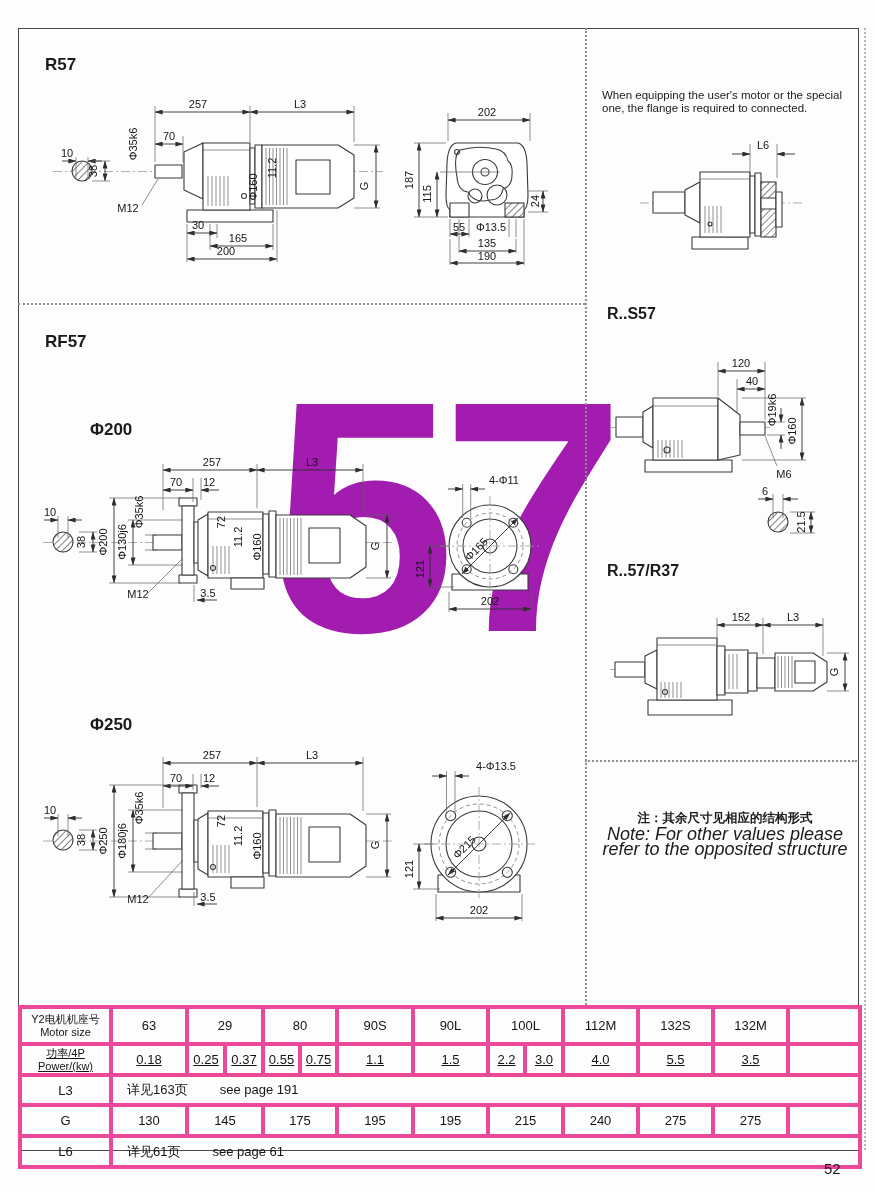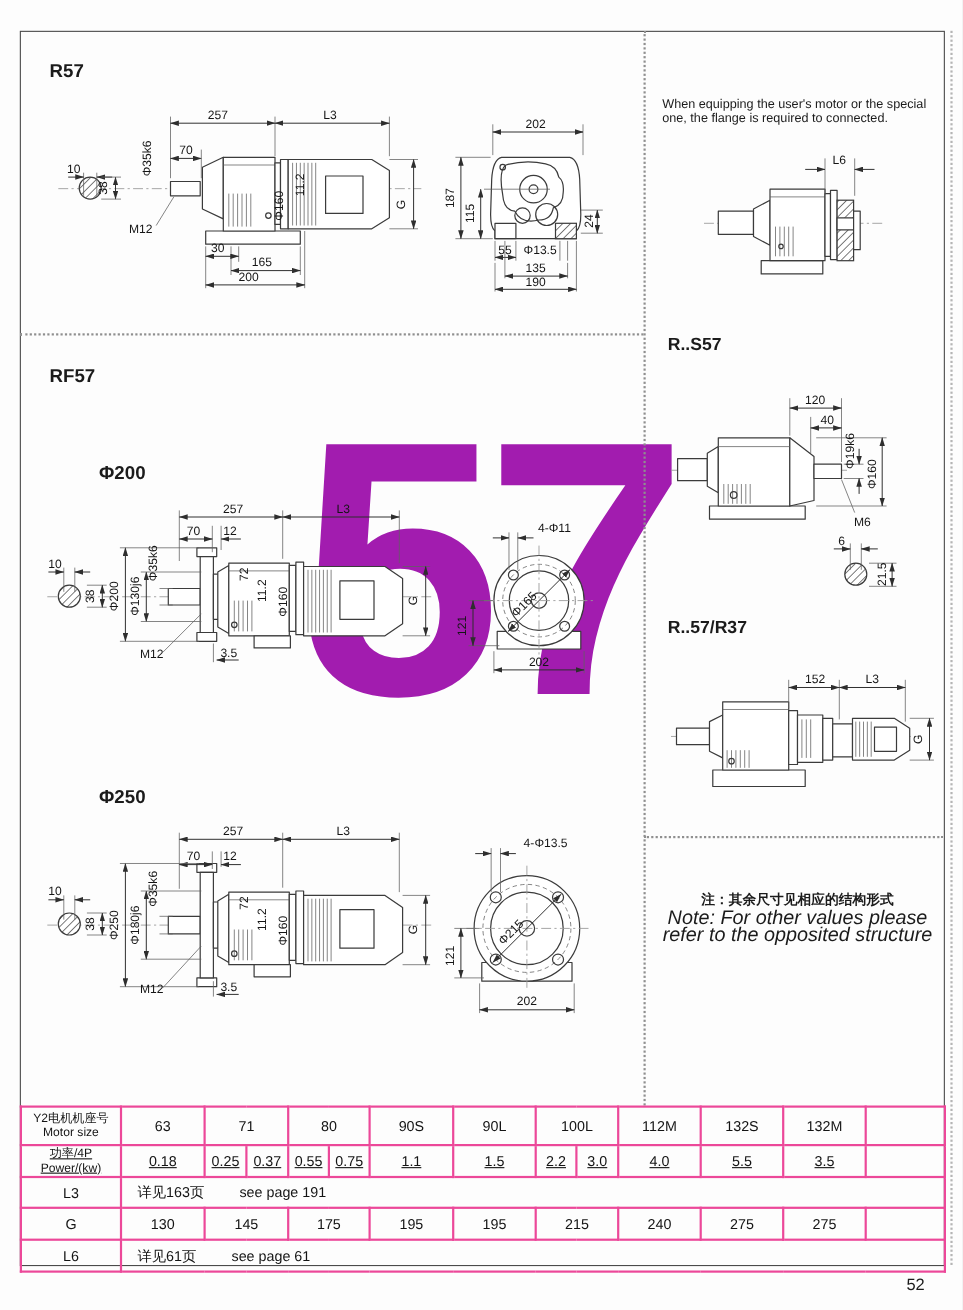--- a/index.html
+++ b/index.html
@@ -24,21 +24,21 @@
   svg text{font:11px "Liberation Sans",sans-serif;fill:#151515;text-anchor:middle;}
   .ln{stroke:#3b3b3b;stroke-width:1.1;fill:none;stroke-linejoin:round;}
   .lnf{stroke:#3b3b3b;stroke-width:1.1;fill:#fff;stroke-linejoin:round;}
   .hat{stroke:#3b3b3b;stroke-width:1.1;fill:url(#hat);}
   .tn{stroke:#606060;stroke-width:0.7;fill:none;}
   .dm{stroke:#2e2e2e;stroke-width:0.9;fill:none;}
   .cl{stroke:#9a9a9a;stroke-width:0.8;fill:none;stroke-dasharray:9 3 2 3;}
   
   .spec{position:absolute;left:18px;top:1005px;width:840px;border-collapse:collapse;z-index:3;
         table-layout:fixed;font-size:13px;text-align:center;color:#141414;}
-  .spec td{border:2px solid #ec4899;padding:0;overflow:hidden;margin-top:48px;}
+  .spec td{border:4px solid #ec4899;padding:0;overflow:hidden;margin-top:48px;}
   .spec{border:2px solid #2e2e2e;}
   .sm{font-size:11px;line-height:12.5px;}
   .lft{text-align:left;padding-left:14px !important;}
   .gap{display:inline-block;width:32px;}
   .r1 td{height:33px;} .r2 td{height:27px;text-decoration:underline;} .r3 td{height:26px;} .r4 td{height:27px;} .r5 td{height:27px;}
 </style>
 </head>
 <body>
 
 <div class="page">
@@ -535,21 +535,21 @@
       <col style="width:75px">
         <col style="width:72px">
     </colgroup>
     <tbody>
         <tr class="r1">
       <td class="sm">
         <div>Y2电机机座号</div>
         <div>Motor size</div>
       </td>
       <td>63</td>
-      <td colspan="2">71</td>
+      <td colspan="2">29</td>
       <td colspan="2">80</td>
       <td>90S</td>
       <td>90L</td>
       <td colspan="2">100L</td>
       <td>112M</td>
       <td>132S</td>
       <td>132M</td>
       <td></td>
     </tr>
     <tr class="r2">

